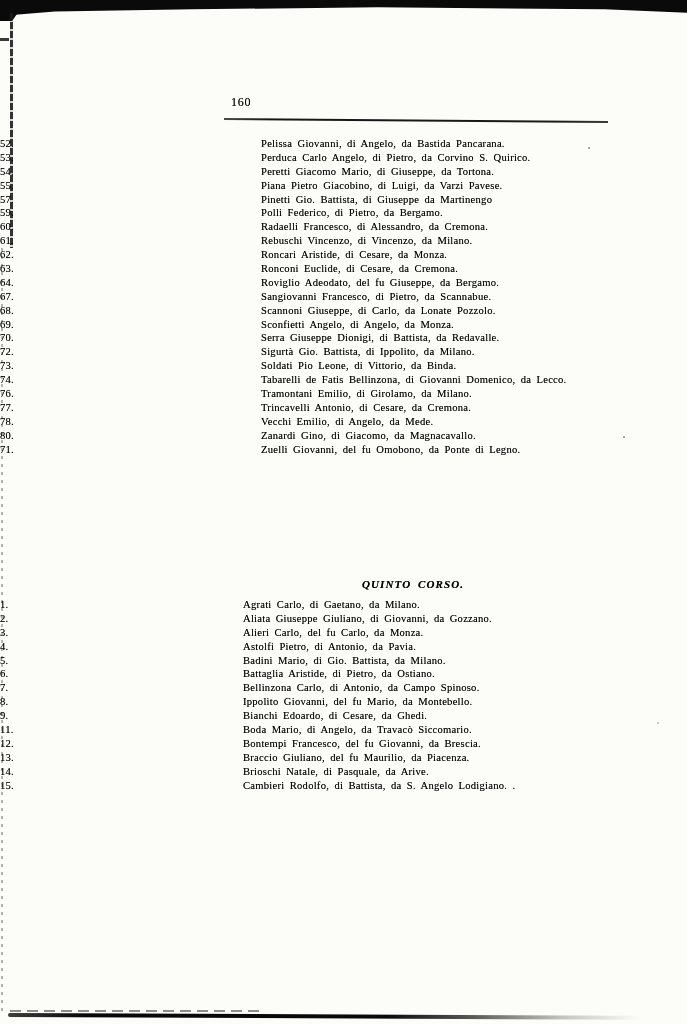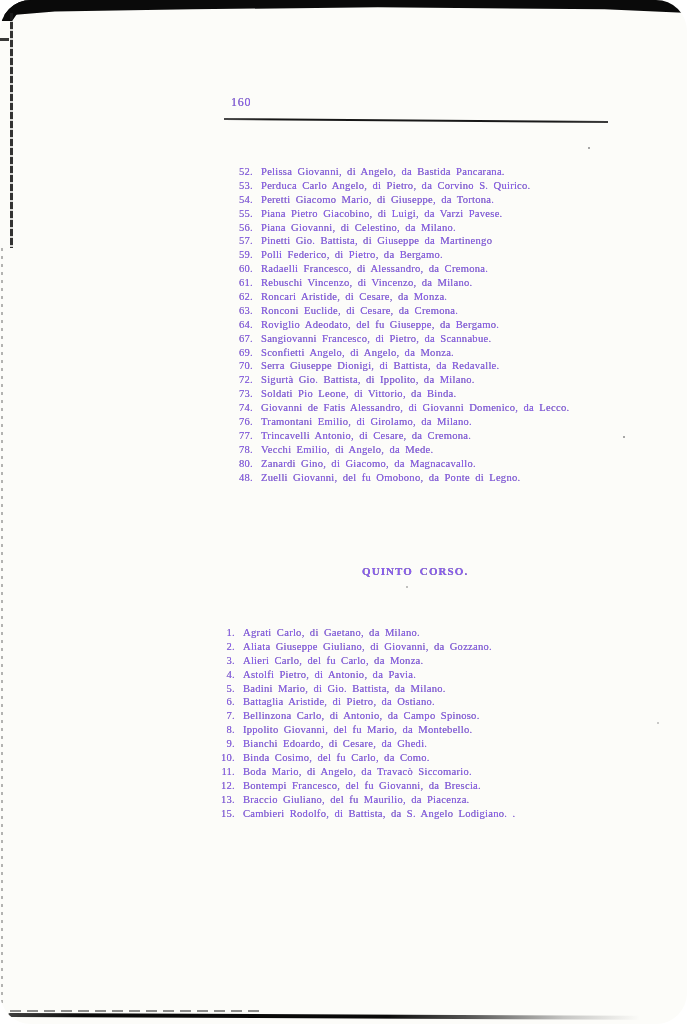--- a/index.html
+++ b/index.html
@@ -2,22 +2,21 @@
 <html><head>
 <meta charset="utf-8">
 <style>
   html,body{margin:0;padding:0;}
   .page{
     position:relative;
     width:687px;height:1024px;
     background:#fcfcf9;
     overflow:hidden;
     font-family:"Liberation Serif","DejaVu Serif",serif;
-    color:#8b5cf6;
-    border-radius:31px;
+    color:#000000;
   }
   
   .top-band{
     position:absolute;left:0;top:0;width:687px;height:16px;
     background:#0a0a0a;
     clip-path:polygon(0 0,100% 0,100% 80%,88% 58%,55% 46%,28% 58%,8% 72%,0 100%);
   }
   .corner-blob{
     position:absolute;left:0;top:0;width:32px;height:21px;
     background:#0a0a0a;
@@ -63,29 +62,30 @@
     transform:rotate(0.45deg);transform-origin:left center;
   }
   .roster{
     position:absolute;left:0;width:687px;
     font-size:10.6px;letter-spacing:.25px;word-spacing:2.4px;
     text-shadow:0 0 .4px rgba(0,0,0,.5);
   }
   .roster1{top:138px;}
   .roster2{top:599px;}
   .row{display:flex;align-items:baseline;height:13.9px;white-space:nowrap;}
-  .num{flex:0 0 auto;text-align:right;margin-top:28px;}
+  .num{flex:0 0 auto;}
   .roster1 .num{width:253px;}
   .roster2 .num{width:235px;}
   .txt{margin-left:8px;}
   .course-heading{
-    position:absolute;left:362px;top:565px;
+    position:absolute;left:362px;top:578px;
     font-size:11px;font-weight:bold;
     letter-spacing:1.1px;word-spacing:3px;
     text-shadow:0 0 .4px rgba(0,0,0,.6);
+    font-style:italic;
   }
 </style>
 </head>
 <body>
 
 <div class="page">
 
   <div class="top-band"></div>
   <div class="corner-blob"></div>
   <div class="corner-hook"></div>
@@ -116,24 +116,20 @@
       <div class="row">
         <span class="num">54.</span>
         <span class="txt">Peretti Giacomo Mario, di Giuseppe, da Tortona.</span>
       </div>
 
       <div class="row">
         <span class="num">55.</span>
         <span class="txt">Piana Pietro Giacobino, di Luigi, da Varzi Pavese.</span>
       </div>
 
-      <div class="row">
-        <span class="num">56.</span>
-        <span class="txt">Piana Giovanni, di Celestino, da Milano.</span>
-      </div>
 
       <div class="row">
         <span class="num">57.</span>
         <span class="txt">Pinetti Gio. Battista, di Giuseppe da Martinengo</span>
       </div>
 
 
       <div class="row">
         <span class="num">59.</span>
         <span class="txt">Polli Federico, di Pietro, da Bergamo.</span>
@@ -164,20 +160,24 @@
         <span class="txt">Roviglio Adeodato, del fu Giuseppe, da Bergamo.</span>
       </div>
 
 
 
       <div class="row">
         <span class="num">67.</span>
         <span class="txt">Sangiovanni Francesco, di Pietro, da Scannabue.</span>
       </div>
 
+      <div class="row">
+        <span class="num">68.</span>
+        <span class="txt">Scannoni Giuseppe, di Carlo, da Lonate Pozzolo.</span>
+      </div>
 
       <div class="row">
         <span class="num">69.</span>
         <span class="txt">Sconfietti Angelo, di Angelo, da Monza.</span>
       </div>
 
       <div class="row">
         <span class="num">70.</span>
         <span class="txt">Serra Giuseppe Dionigi, di Battista, da Redavalle.</span>
       </div>
@@ -188,21 +188,21 @@
         <span class="txt">Sigurtà Gio. Battista, di Ippolito, da Milano.</span>
       </div>
 
       <div class="row">
         <span class="num">73.</span>
         <span class="txt">Soldati Pio Leone, di Vittorio, da Binda.</span>
       </div>
 
       <div class="row">
         <span class="num">74.</span>
-        <span class="txt">Giovanni de Fatis Alessandro, di Giovanni Domenico, da Lecco.</span>
+        <span class="txt">Tabarelli de Fatis Bellinzona, di Giovanni Domenico, da Lecco.</span>
       </div>
 
 
       <div class="row">
         <span class="num">76.</span>
         <span class="txt">Tramontani Emilio, di Girolamo, da Milano.</span>
       </div>
 
       <div class="row">
         <span class="num">77.</span>
@@ -214,21 +214,21 @@
         <span class="txt">Vecchi Emilio, di Angelo, da Mede.</span>
       </div>
 
 
       <div class="row">
         <span class="num">80.</span>
         <span class="txt">Zanardi Gino, di Giacomo, da Magnacavallo.</span>
       </div>
 
       <div class="row">
-        <span class="num">48.</span>
+        <span class="num">71.</span>
         <span class="txt">Zuelli Giovanni, del fu Omobono, da Ponte di Legno.</span>
       </div>
     </div>
 
   <div class="course-heading">QUINTO CORSO.</div>
 
   <div class="roster roster2">
 
       <div class="row">
         <span class="num">1.</span>
@@ -268,40 +268,40 @@
       <div class="row">
         <span class="num">8.</span>
         <span class="txt">Ippolito Giovanni, del fu Mario, da Montebello.</span>
       </div>
 
       <div class="row">
         <span class="num">9.</span>
         <span class="txt">Bianchi Edoardo, di Cesare, da Ghedi.</span>
       </div>
 
-      <div class="row">
-        <span class="num">10.</span>
-        <span class="txt">Binda Cosimo, del fu Carlo, da Como.</span>
-      </div>
 
       <div class="row">
         <span class="num">11.</span>
         <span class="txt">Boda Mario, di Angelo, da Travacò Siccomario.</span>
       </div>
 
       <div class="row">
         <span class="num">12.</span>
         <span class="txt">Bontempi Francesco, del fu Giovanni, da Brescia.</span>
       </div>
 
       <div class="row">
         <span class="num">13.</span>
         <span class="txt">Braccio Giuliano, del fu Maurilio, da Piacenza.</span>
       </div>
 
+      <div class="row">
+        <span class="num">14.</span>
+        <span class="txt">Brioschi Natale, di Pasquale, da Arive.</span>
+      </div>
 
       <div class="row">
         <span class="num">15.</span>
         <span class="txt">Cambieri Rodolfo, di Battista, da S. Angelo Lodigiano. .</span>
       </div>
     </div>
 
 </div>
 
 </body></html>

